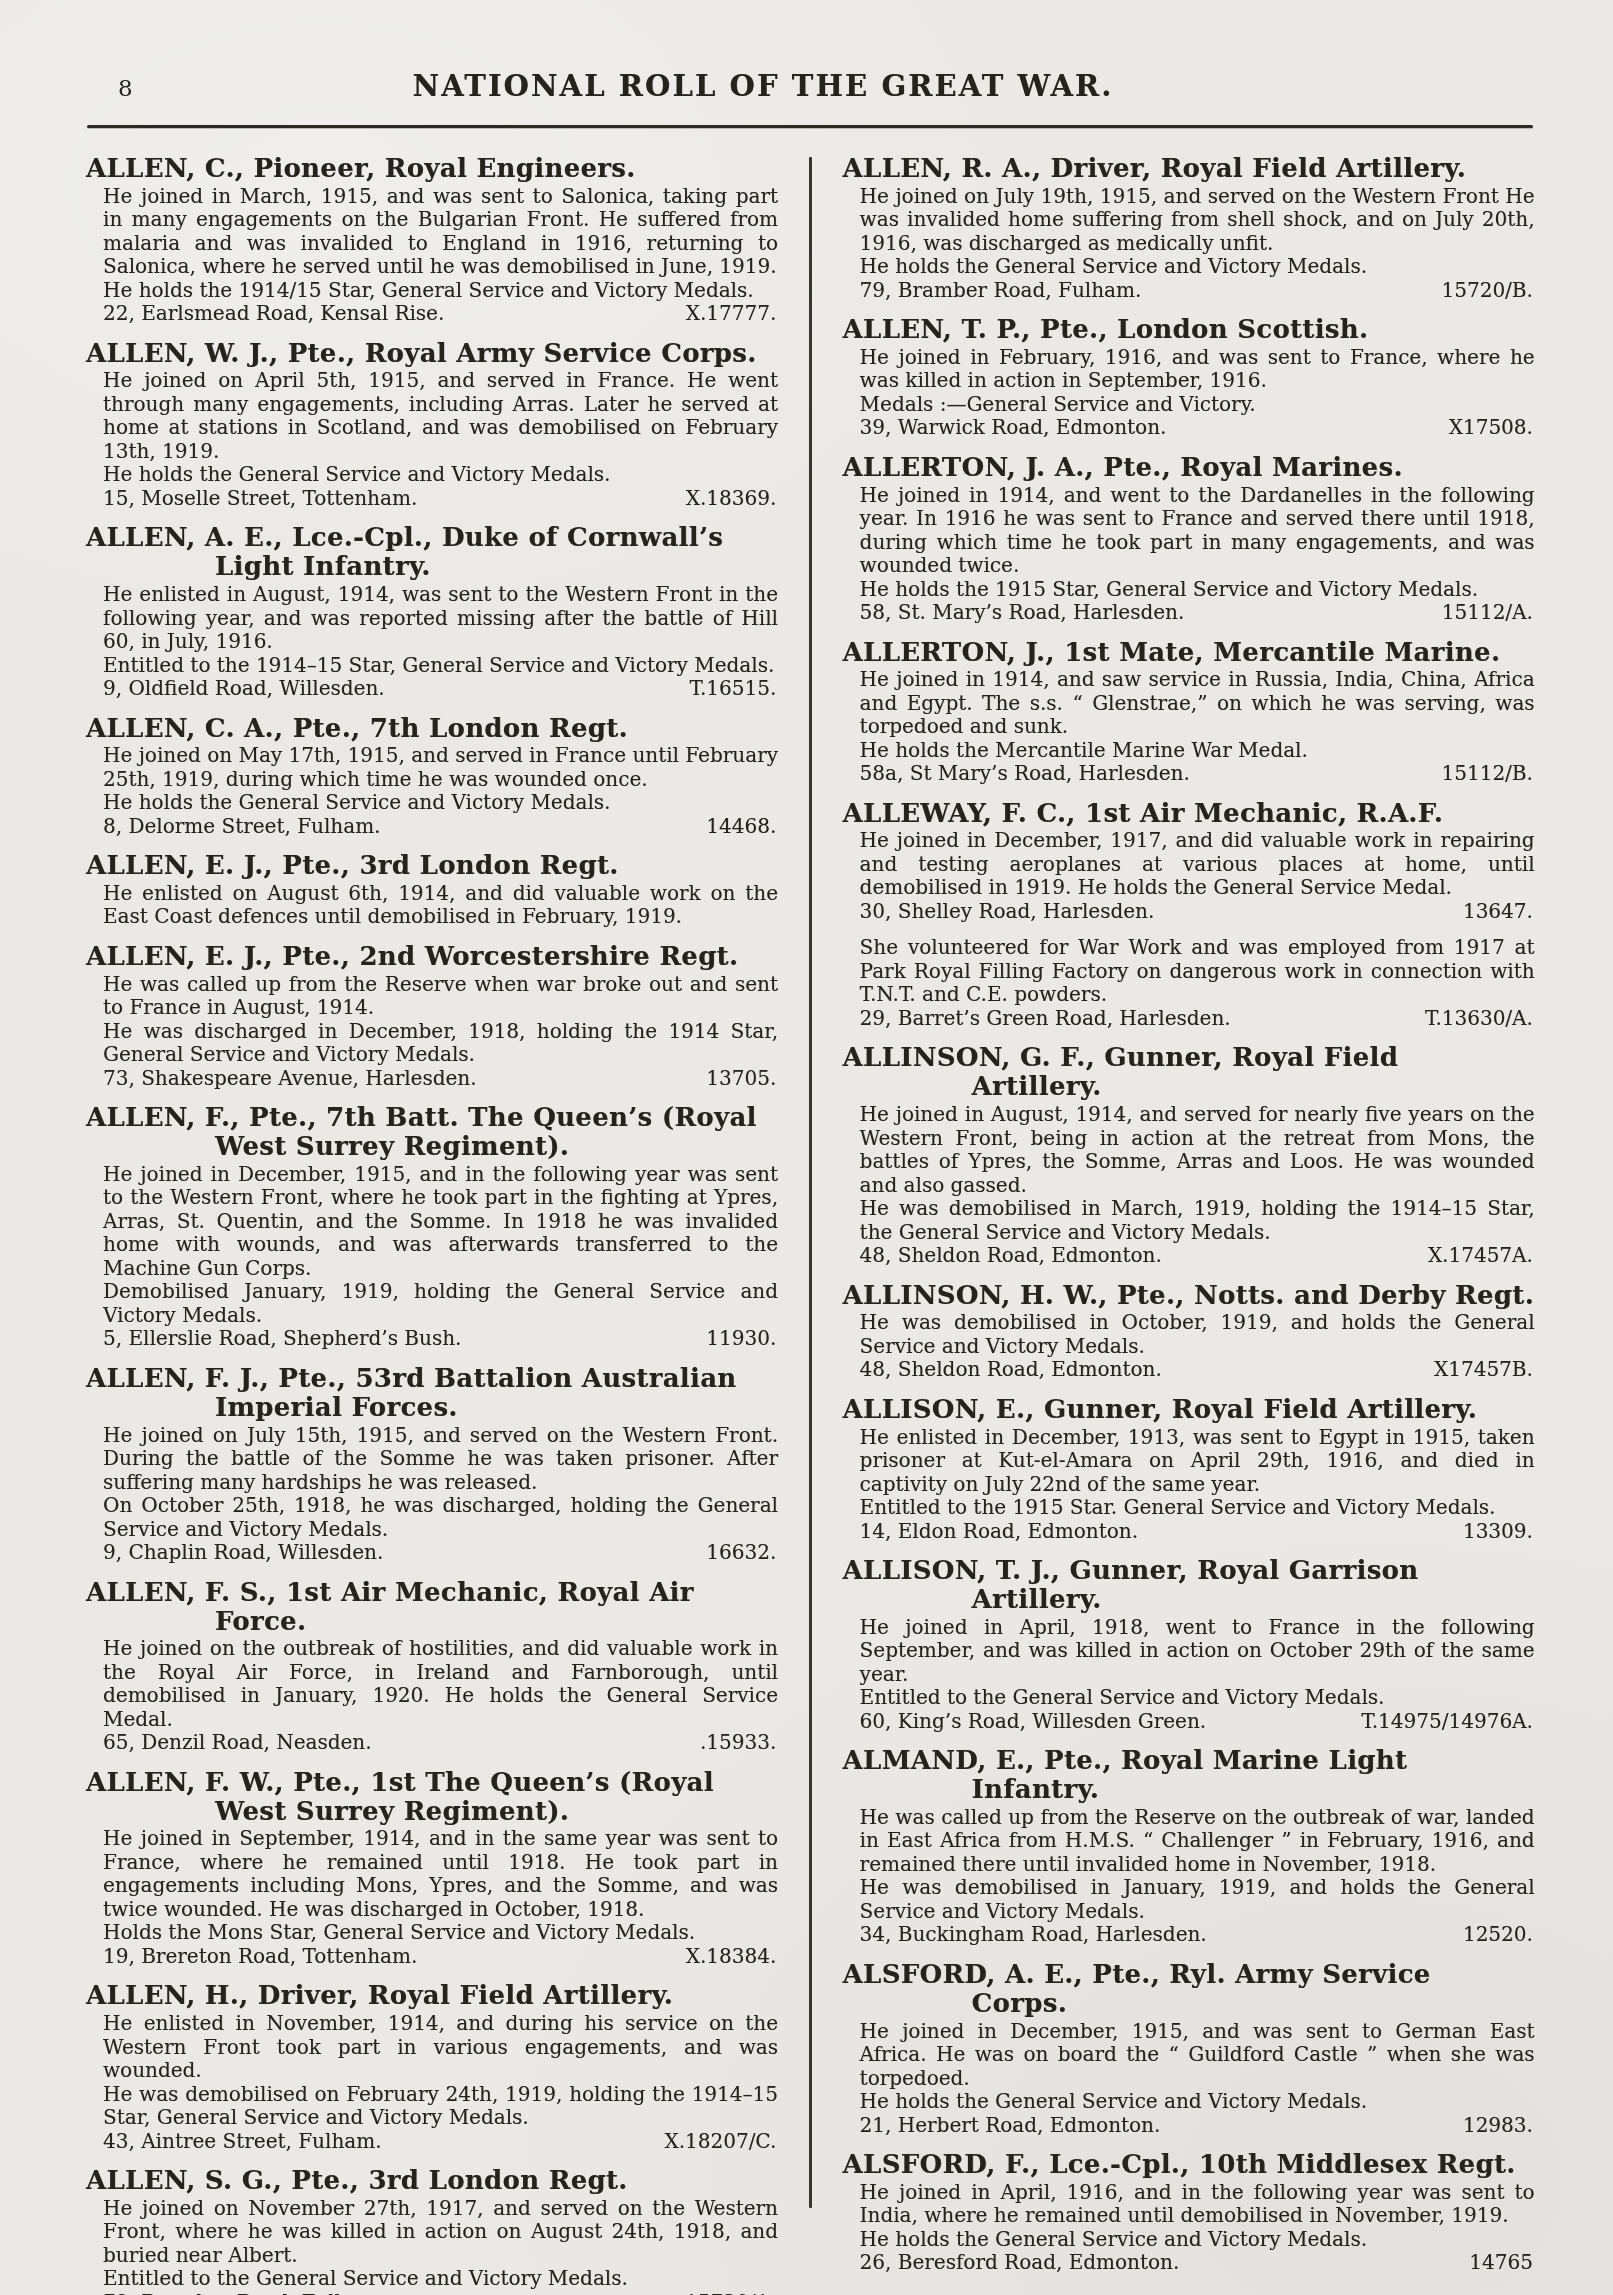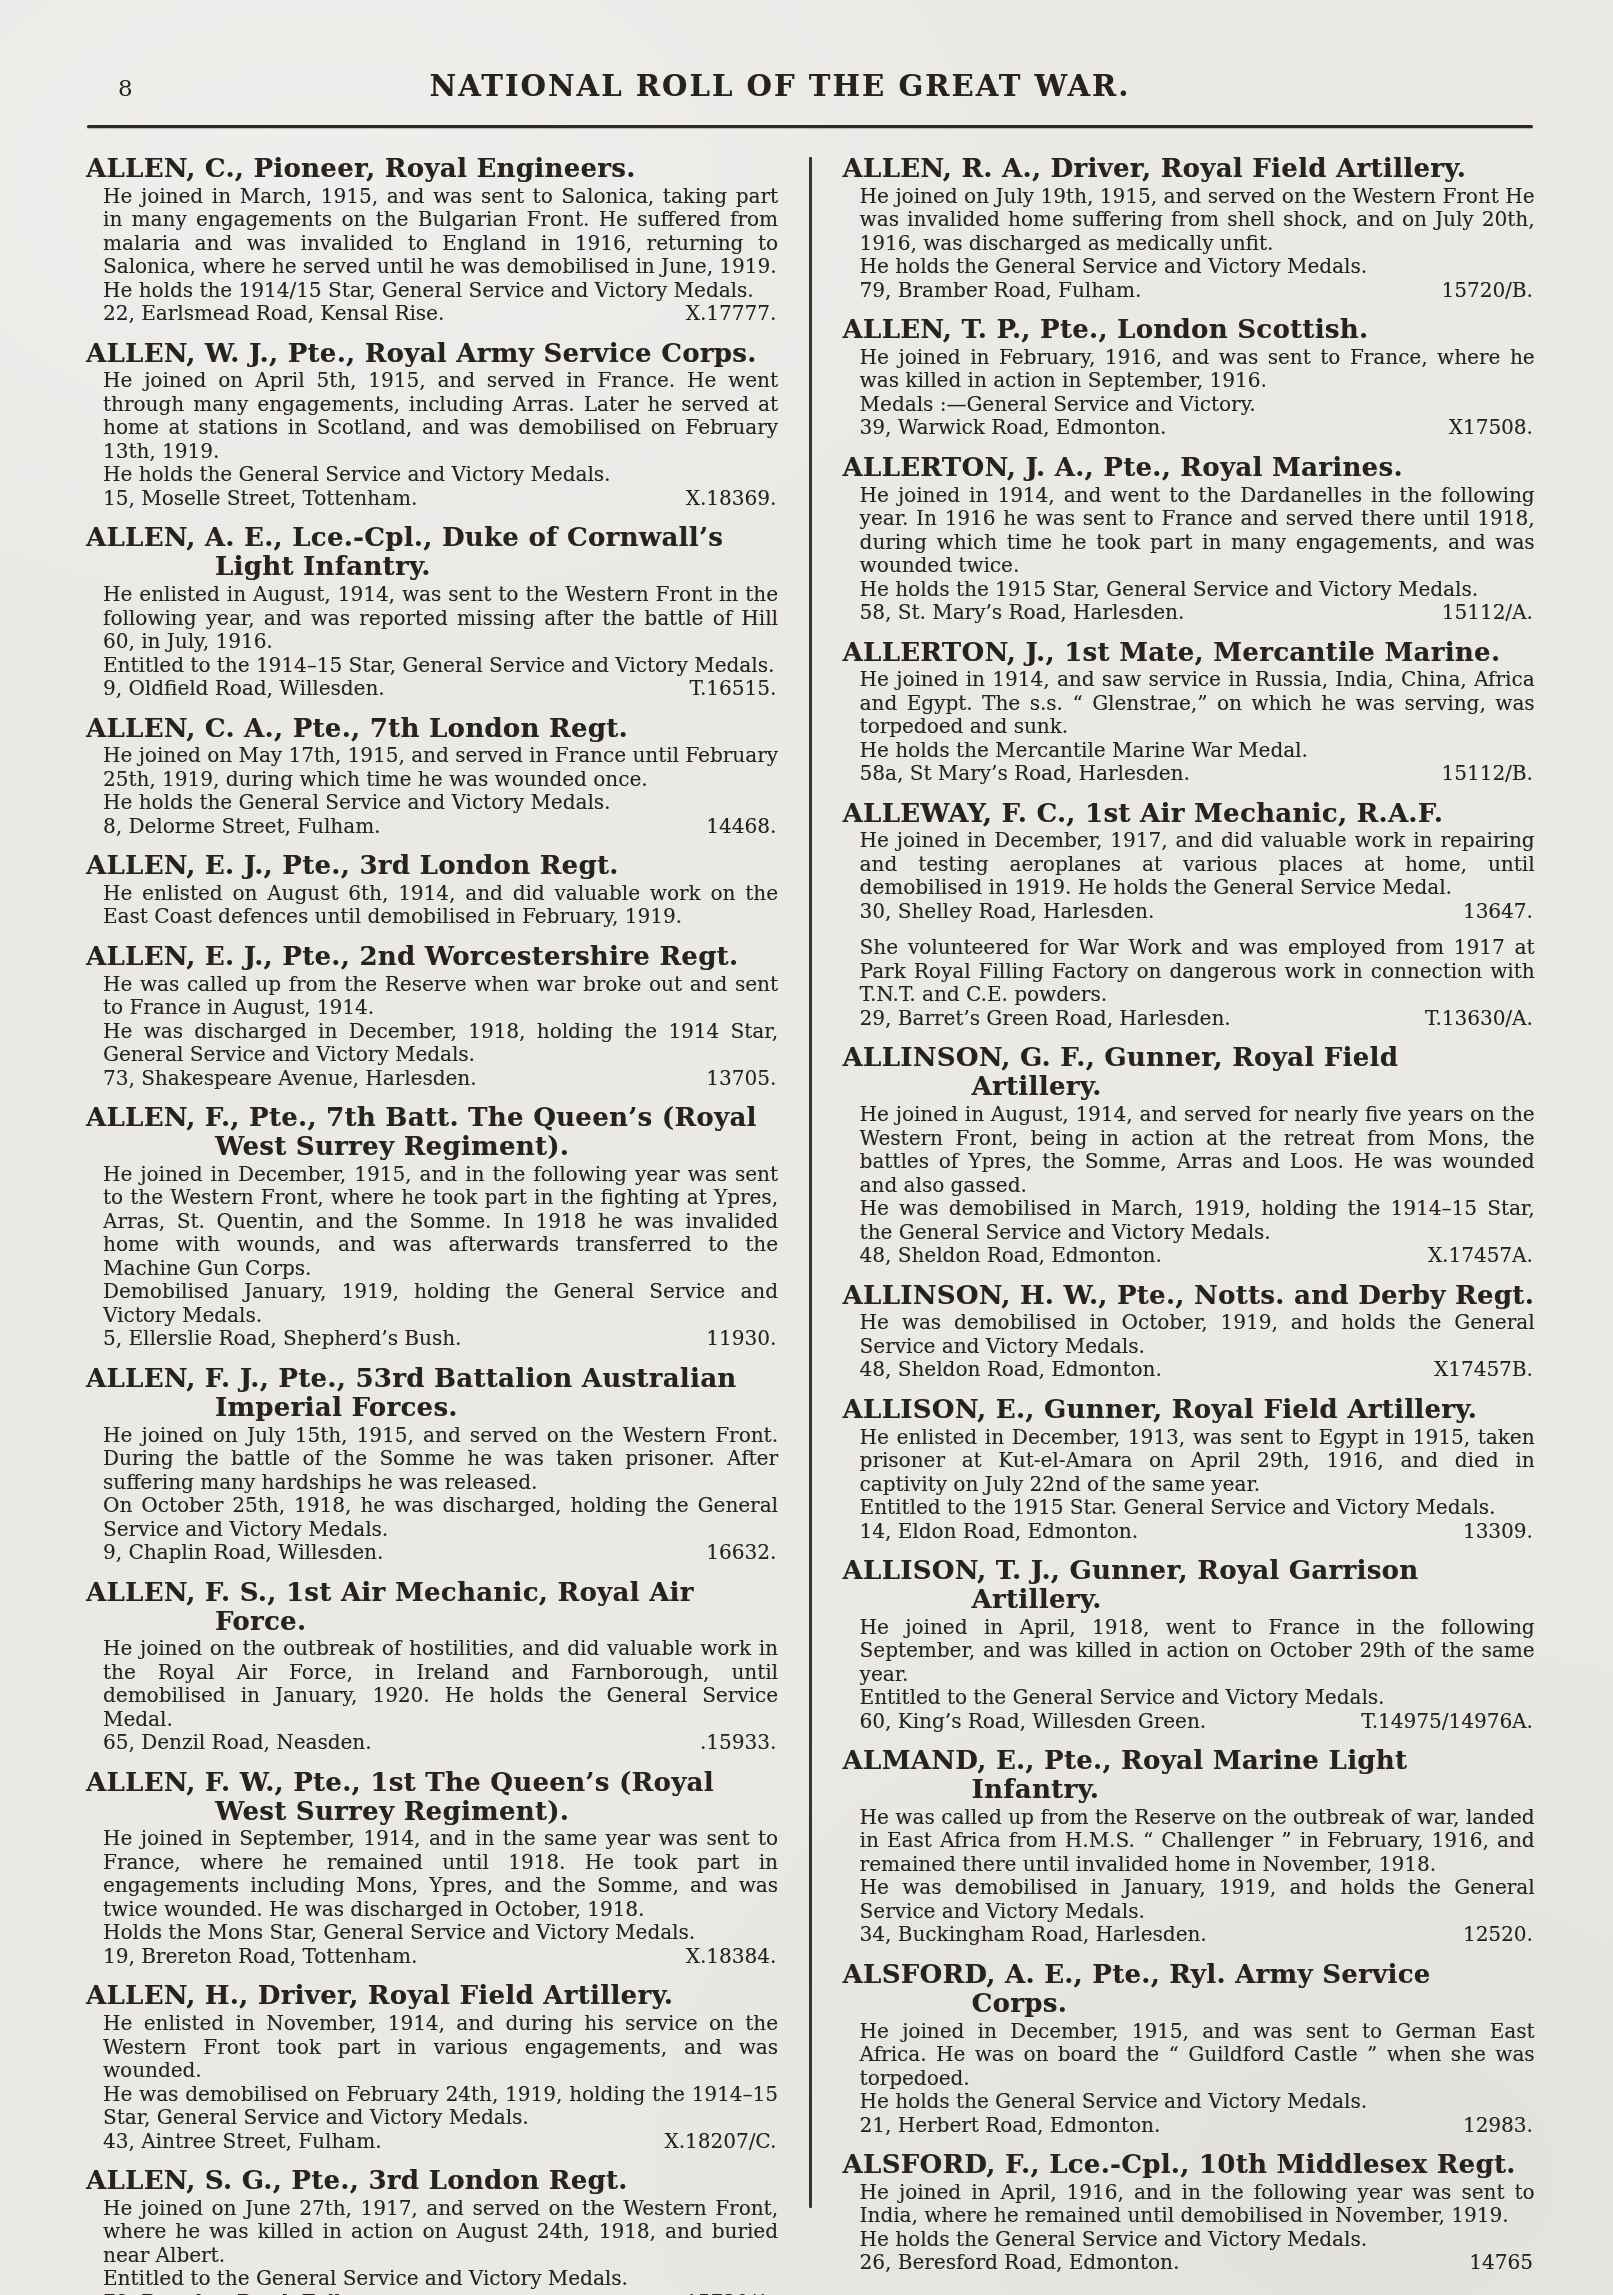--- a/index.html
+++ b/index.html
@@ -16,21 +16,21 @@
       radial-gradient(ellipse 1200px 772px at 20% 8%, rgba(255,255,255,0.25), rgba(255,255,255,0) 60%),
       radial-gradient(ellipse 1372px 1029px at 85% 95%, rgba(120,115,105,0.07), rgba(0,0,0,0) 65%),
       #eae9e6;
     color: #26231f;
   }
   .pageno {
     position: absolute; left: 118px; top: 75px;
     font-size: 23px; letter-spacing: 0.9px;
   }
   .title {
-    position: absolute; left: 17px; top: 69px; width: 1526px;
+    position: absolute; left: 0; top: 69px; width: 1526px;
     margin: 0; text-align: center;
     font-size: 29px; font-weight: bold; letter-spacing: 2.1px;
     text-shadow: 0.3px 0.3px 0.6px rgba(30,25,20,0.45);
   }
   .hrule {
     position: absolute; left: 87px; top: 125px; width: 1446px; height: 3.4px;
     background: #2d2a26; border-radius: 1.7px;
     box-shadow: 0 0.9px 0 rgba(45,42,38,0.25);
   }
   .cols {
@@ -161,21 +161,21 @@
           <h2 class="ehead">ALLEN, H., Driver, Royal Field Artillery.</h2>
           <p class="ebody">He enlisted in November, 1914, and during his service on the Western Front took part in various engagements, and was wounded.</p>
           <p class="ebody">He was demobilised on February 24th, 1919, holding the 1914–15 Star, General Service and Victory Medals.</p>
           <div class="eaddr">
             <span>43, Aintree Street, Fulham.</span>
             <span class="enum">X.18207/C.</span>
           </div>
         </article>
         <article class="entry">
           <h2 class="ehead">ALLEN, S. G., Pte., 3rd London Regt.</h2>
-          <p class="ebody">He joined on June 27th, 1917, and served on the Western Front, where he was killed in action on August 24th, 1918, and buried near Albert.</p>
+          <p class="ebody">He joined on November 27th, 1917, and served on the Western Front, where he was killed in action on August 24th, 1918, and buried near Albert.</p>
           <p class="ebody">Entitled to the General Service and Victory Medals.</p>
           <div class="eaddr">
             <span>79, Bramber Road, Fulham.</span>
             <span class="enum">15720/A.</span>
           </div>
         </article>
       </section>
     <div class="divider"></div>
     <section class="col" id="col-right">
         <article class="entry">

